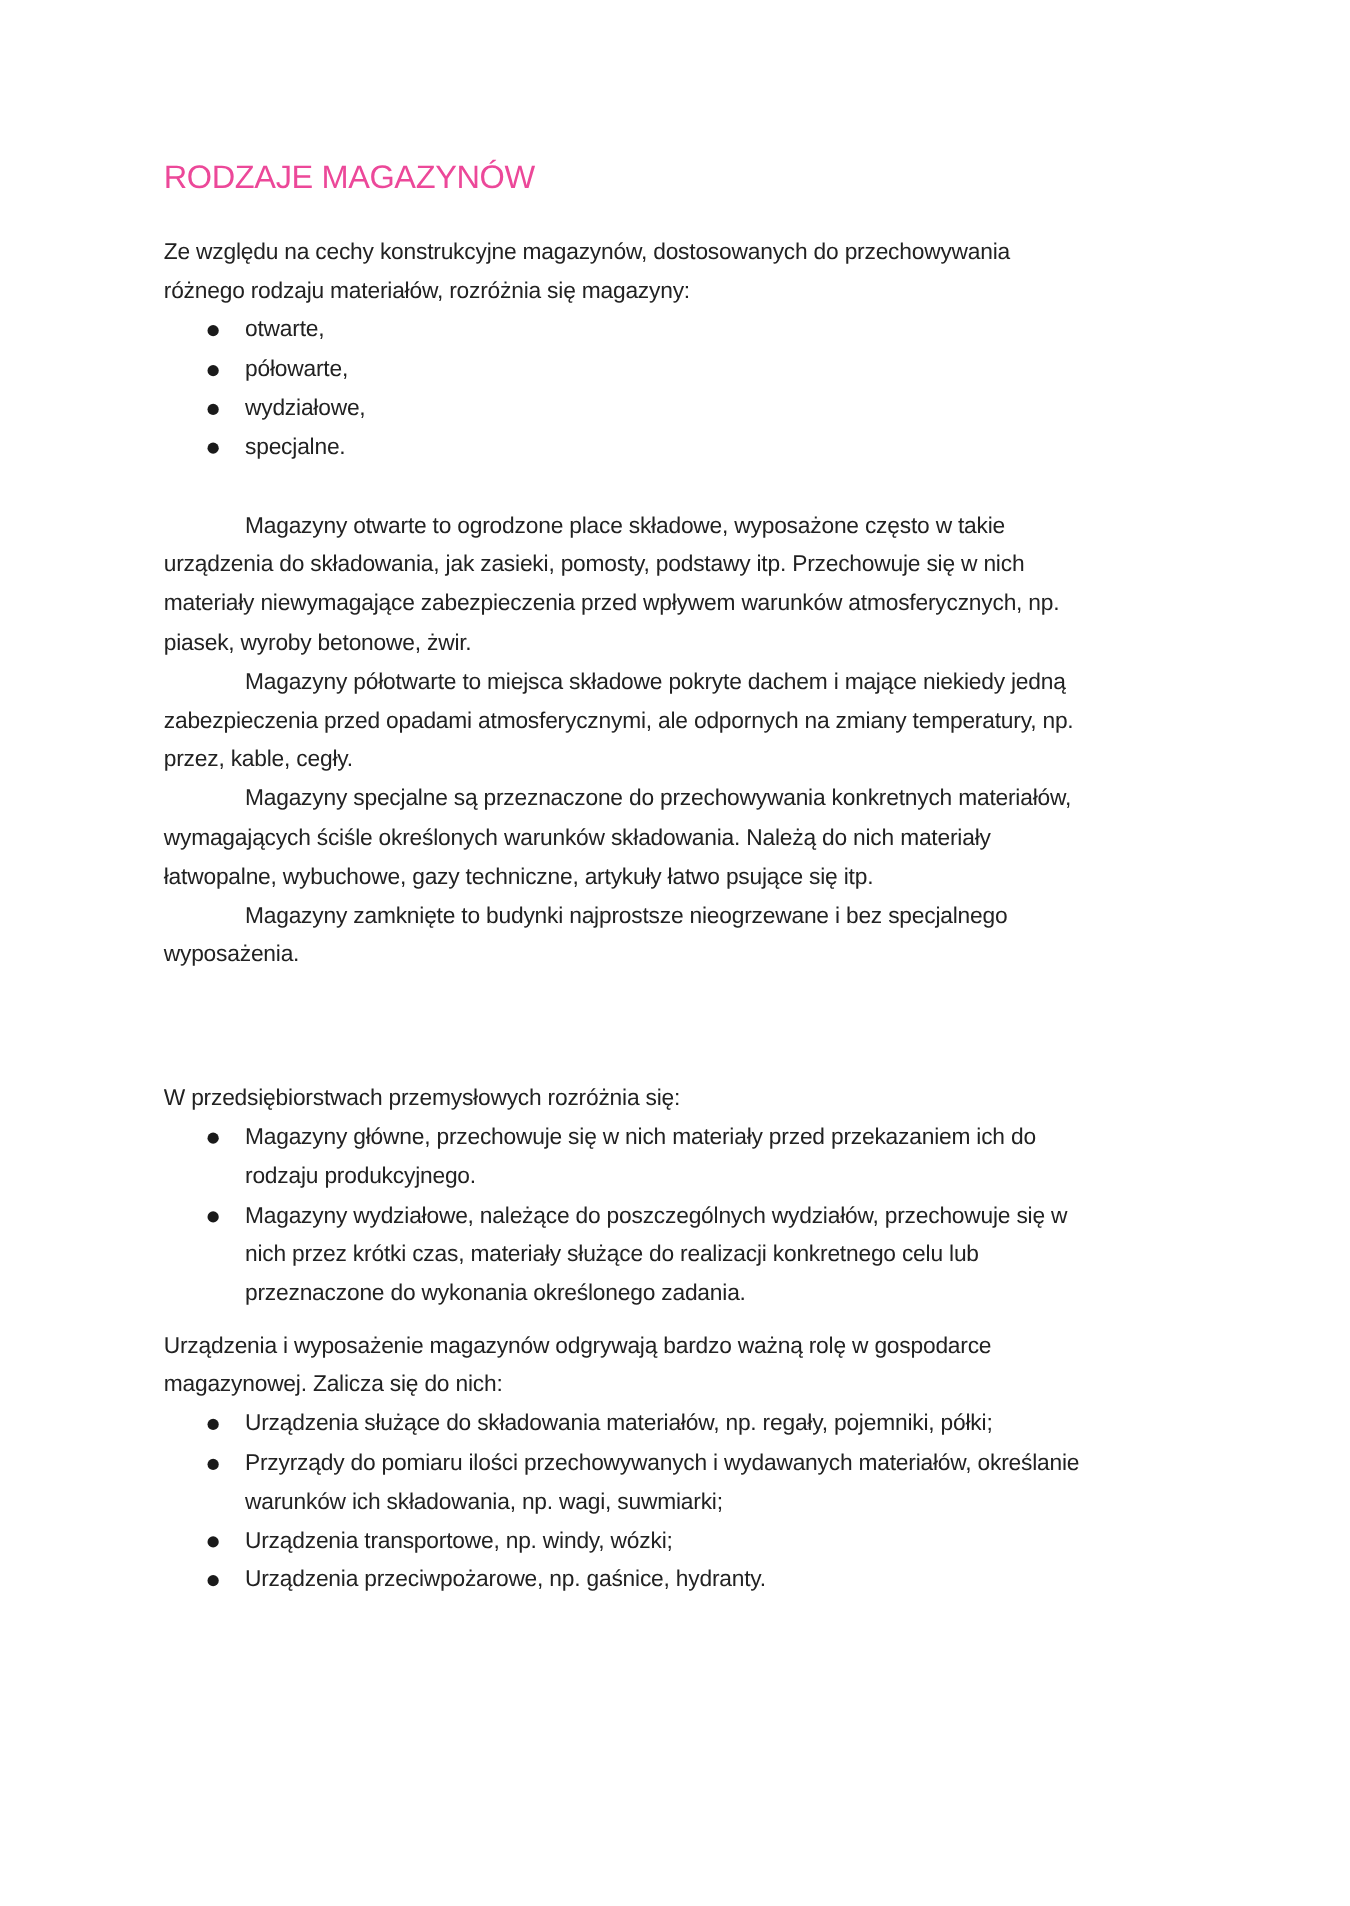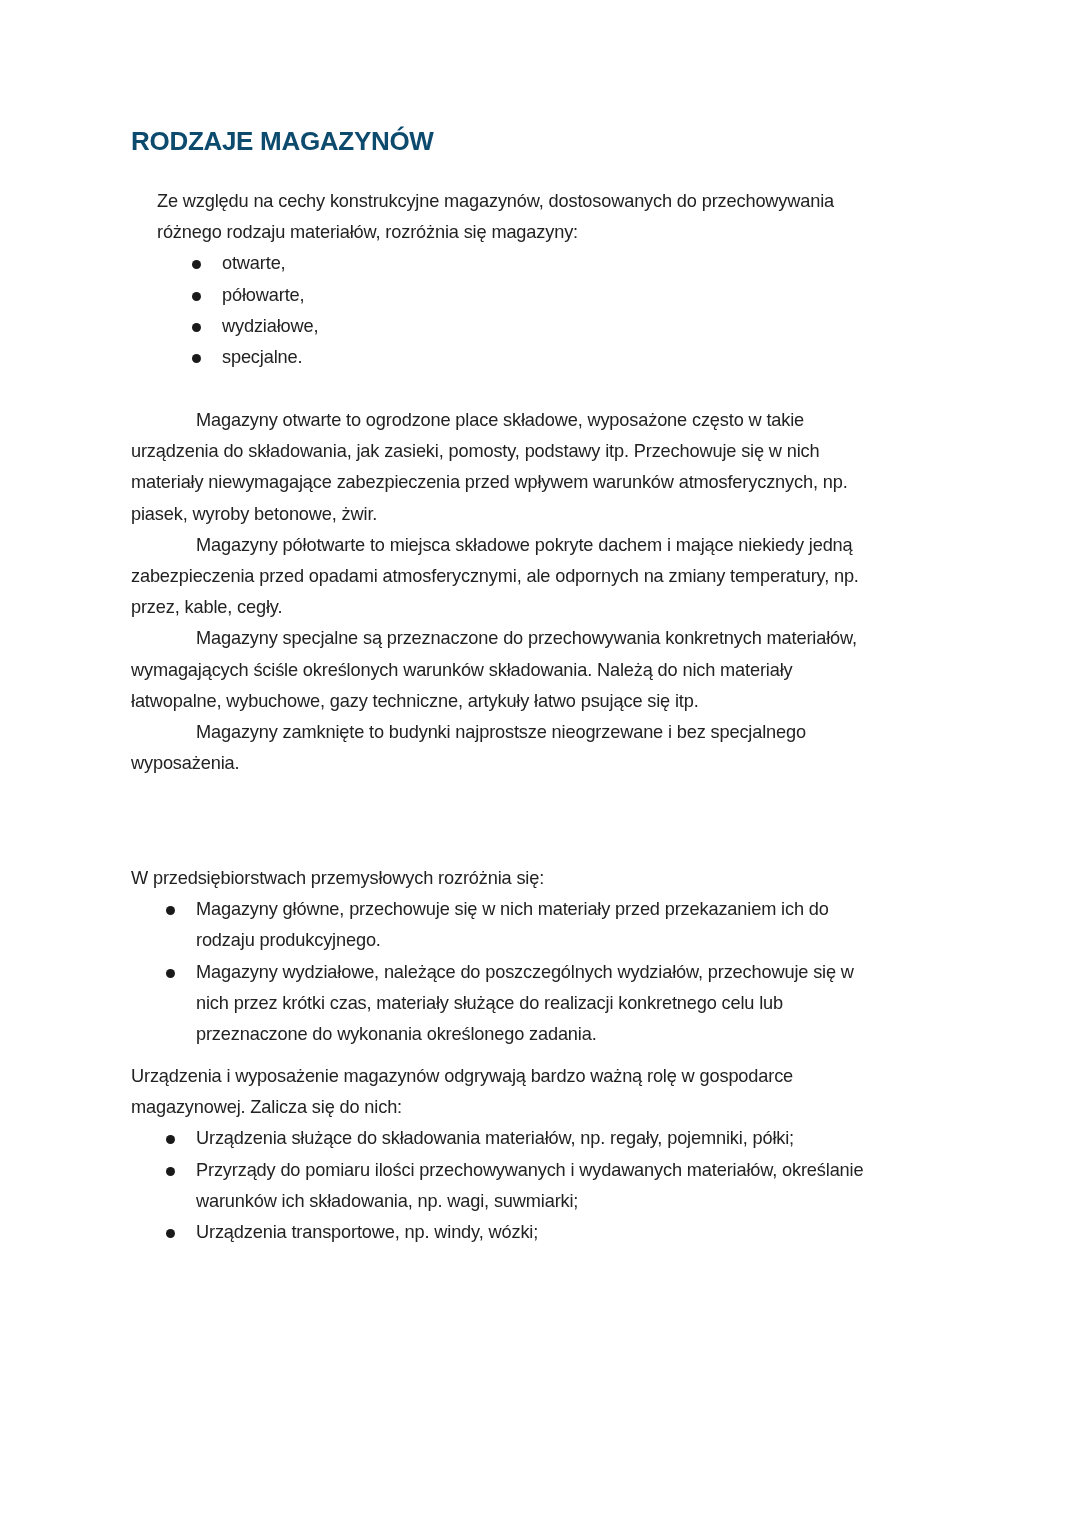--- a/index.html
+++ b/index.html
@@ -20,23 +20,23 @@
       left: 131px;
       top: 0;
       width: 820px;
     }
     .title {
       position: absolute;
       left: 0;
       top: 126px;
       margin: 0;
       font-size: 26px;
-      font-weight: bold;
+      font-weight: normal;
       letter-spacing: -0.3px;
-      color: #0c4a6e;
+      color: #ec4899;
       white-space: nowrap;
     }
     .body-text {
       font-size: 18.2px;
       line-height: 31.2px;
       letter-spacing: -0.15px;
       color: #222;
     }
     .block {
       position: absolute;
@@ -66,21 +66,21 @@
     }
     .line { display: block; white-space: nowrap; }
   </style>
 </head>
 <body>
 
 <div class="page">
 
   <h1 class="title">RODZAJE MAGAZYNÓW</h1>
 
-  <div class="block body-text" style="top:186px;margin-left:26px;">
+  <div class="block body-text" style="top:186px;">
     <p class="para">
       <span class="line">Ze względu na cechy konstrukcyjne magazynów, dostosowanych do przechowywania</span>
       <span class="line">różnego rodzaju materiałów, rozróżnia się magazyny:</span>
     </p>
     <ul class="bullets">
       <li><span class="dot"></span><span>otwarte,</span></li>
       <li><span class="dot"></span><span>półowarte,</span></li>
       <li><span class="dot"></span><span>wydziałowe,</span></li>
       <li><span class="dot"></span><span>specjalne.</span></li>
     </ul>
@@ -138,16 +138,20 @@
       </li>
       <li>
           <span class="dot"></span>
         <span class="line">Przyrządy do pomiaru ilości przechowywanych i wydawanych materiałów, określanie</span>
         <span class="line">warunków ich składowania, np. wagi, suwmiarki;</span>
       </li>
       <li>
           <span class="dot"></span>
         <span class="line">Urządzenia transportowe, np. windy, wózki;</span>
       </li>
+      <li>
+          <span class="dot"></span>
+        <span class="line">Urządzenia przeciwpożarowe, np. gaśnice, hydranty.</span>
+      </li>
     </ul>
   </div>
 
 </div>
 
 </body></html>

